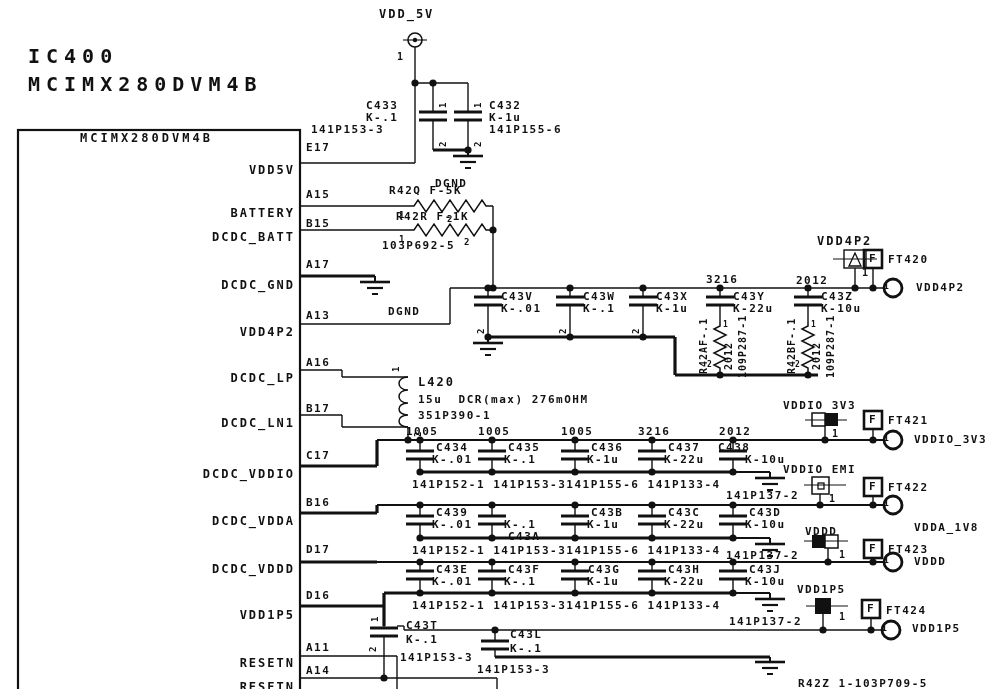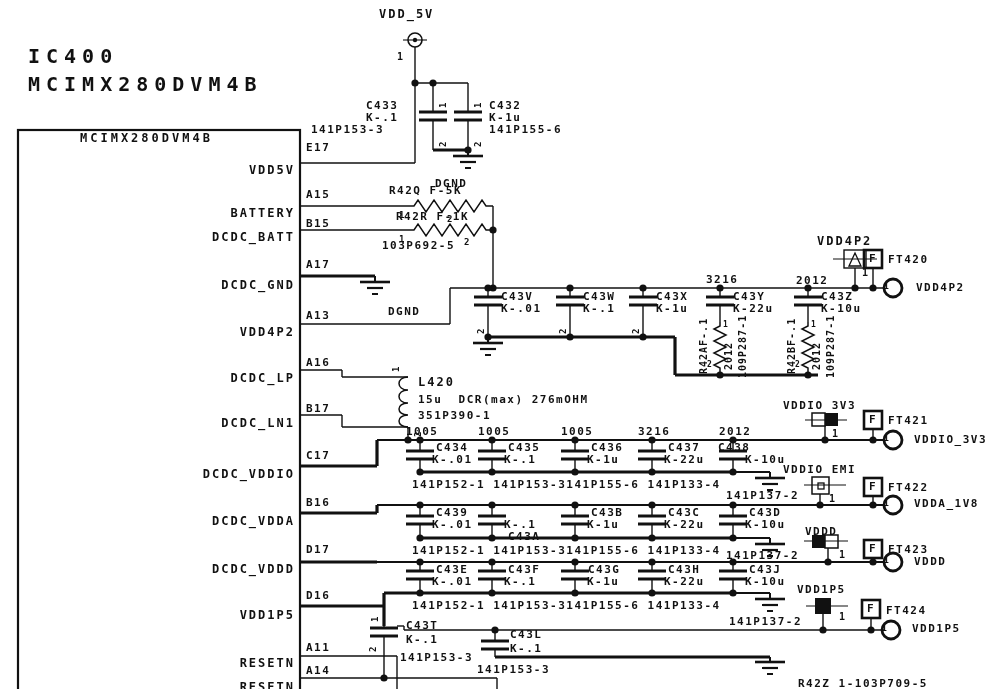--- a/index.html
+++ b/index.html
@@ -422,21 +422,21 @@
 <span class="lbl s11" style="left:664px;top:518px">K-22u</span>
 <span class="lbl s11" style="left:749px;top:506px">C43D</span>
 <span class="lbl s11" style="left:745px;top:518px">K-10u</span>
 <span class="lbl s11" style="left:412px;top:544px">141P152-1 141P153-3141P155-6 141P133-4</span>
 <span class="lbl s11" style="left:726px;top:489px">141P137-2</span>
 <span class="lbl s11" style="left:783px;top:463px">VDDIO EMI</span>
 <span class="lbl s10" style="left:829px;top:492px">1</span>
 <span class="lbl s11" style="left:869px;top:480px">F</span>
 <span class="lbl s11" style="left:888px;top:481px">FT422</span>
 <span class="lbl s8" style="left:884px;top:500px">1</span>
-<span class="lbl s11" style="left:914px;top:497px">VDDA_1V8</span>
+<span class="lbl s11" style="left:914px;top:521px">VDDA_1V8</span>
 
 <span class="lbl s11" style="left:436px;top:563px">C43E</span>
 <span class="lbl s11" style="left:432px;top:575px">K-.01</span>
 <span class="lbl s11" style="left:508px;top:563px">C43F</span>
 <span class="lbl s11" style="left:504px;top:575px">K-.1</span>
 <span class="lbl s11" style="left:588px;top:563px">C43G</span>
 <span class="lbl s11" style="left:587px;top:575px">K-1u</span>
 <span class="lbl s11" style="left:668px;top:563px">C43H</span>
 <span class="lbl s11" style="left:664px;top:575px">K-22u</span>
 <span class="lbl s11" style="left:749px;top:563px">C43J</span>

